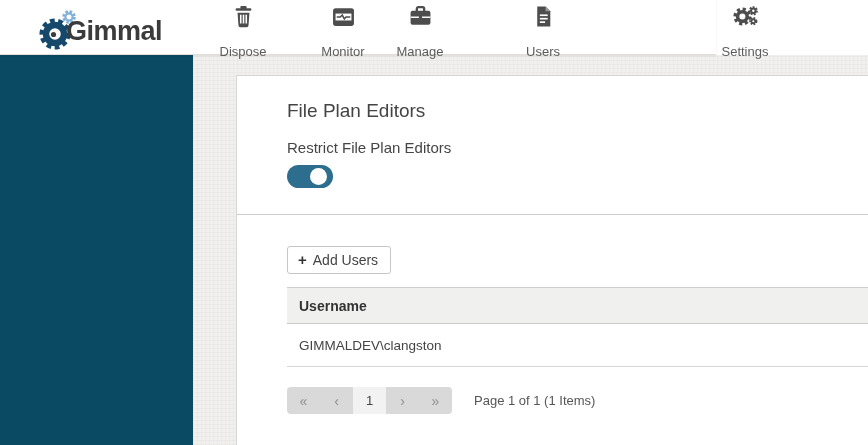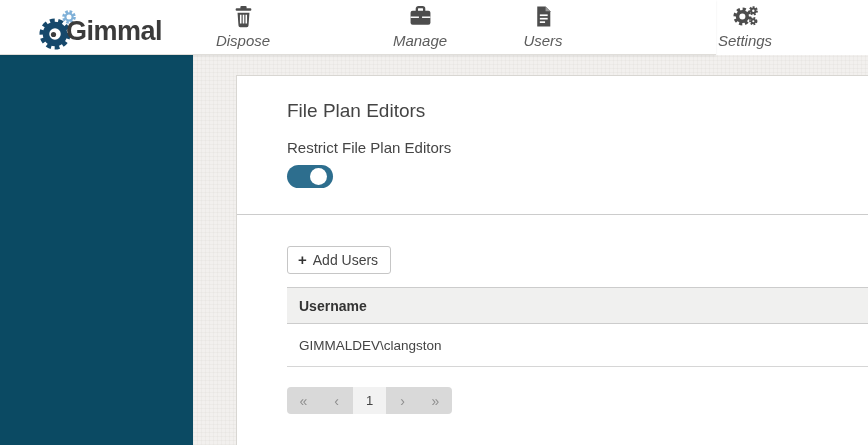--- a/index.html
+++ b/index.html
@@ -10,21 +10,21 @@
   .topbar { position:absolute; left:0; top:0; width:716px; height:55px;
     background:#fff; border-bottom:1px solid #e0deda;
     box-shadow:0 1px 2px rgba(0,0,0,.08); z-index:5; }
   .logo { position:absolute; left:38px; top:4px; width:130px; height:48px; cursor:pointer; }
   .logo-gears { position:absolute; left:0; top:4px; }
   .logo-text { position:absolute; left:28px; top:12px; font-size:27px; font-weight:700;
     color:#3b3b3b; letter-spacing:-0.5px; }
   .nav-item { position:absolute; top:5px; width:90px; height:46px; text-align:center;
     cursor:pointer; }
   .nav-item .nicon { display:block; height:25px; }
-  .nav-item .nlabel { display:block; margin-top:2px; font-size:15px; color:#5c5c5c;font-style:italic; }
+  .nav-item .nlabel { display:block; margin-top:14px; font-size:13px; color:#5c5c5c; }
   .ni-0{left:198px}.ni-1{left:298px}.ni-2{left:375px}.ni-3{left:498px}.ni-4{left:598px}.ni-5{left:700px}
 
   
   .sidebar { position:absolute; left:0; top:55px; width:193px; height:390px;
     background:#0b4a63; }
   .workspace { position:absolute; left:193px; top:55px; right:0; bottom:0;
     background:#f2f0ee;
     background-image:
       repeating-linear-gradient(0deg, rgba(120,110,95,.045) 0 1px, transparent 1px 4px),
       repeating-linear-gradient(90deg, rgba(120,110,95,.045) 0 1px, transparent 1px 4px);
@@ -92,20 +92,30 @@
         <rect x="3.5" y="3" width="15" height="2.6" rx="1" fill="#4d4d4d"></rect>
         <path d="M5.3 7.3 h11.4 l-0.9 12.4 a1.6 1.6 0 0 1 -1.6 1.5 h-6.4 a1.6 1.6 0 0 1 -1.6 -1.5 z" fill="#4d4d4d"></path>
         <rect x="7.6" y="9.3" width="1.5" height="8.4" fill="#fff"></rect>
         <rect x="10.25" y="9.3" width="1.5" height="8.4" fill="#fff"></rect>
         <rect x="12.9" y="9.3" width="1.5" height="8.4" fill="#fff"></rect>
       </svg>
     </span>
     <span class="nlabel">Dispose</span>
   </div>
 
+  <div class="nav-item ni-1">
+    <span class="nicon">
+      <svg width="23" height="23" viewBox="0 0 22 22">
+        <rect x="1" y="3" width="20" height="17" rx="2.5" fill="#4d4d4d"></rect>
+        <rect x="3.4" y="8.2" width="15.2" height="6.6" fill="#fff"></rect>
+        <polyline points="4.5,11.5 8,11.5 9.8,9.6 11.8,13.3 13.4,11.5 17.5,11.5" fill="none" stroke="#4d4d4d" stroke-width="1.5"></polyline>
+      </svg>
+    </span>
+    <span class="nlabel">Monitor</span>
+  </div>
 
   <div class="nav-item ni-2">
     <span class="nicon">
       <svg width="23" height="23" viewBox="0 0 22 22">
         <rect x="7.5" y="2" width="7" height="6" rx="1.5" fill="none" stroke="#4d4d4d" stroke-width="2.2"></rect>
         <rect x="1.5" y="5.5" width="19" height="13.5" rx="2" fill="#4d4d4d"></rect>
         <rect x="1.5" y="11" width="8" height="1.4" fill="#fff"></rect>
         <rect x="12.5" y="11" width="8" height="1.4" fill="#fff"></rect>
       </svg>
     </span>
@@ -180,17 +190,18 @@
       </table>
 
       <div class="pager-row">
         <div class="pager">
           <span class="pbtn">«</span>
           <span class="pbtn">‹</span>
           <span class="pbtn current">1</span>
           <span class="pbtn">›</span>
           <span class="pbtn">»</span>
         </div>
+        <span class="pager-status">Page 1 of 1 (1 Items)</span>
       </div>
     </div>
 
   </div>
 </div>
 
 </body></html>

